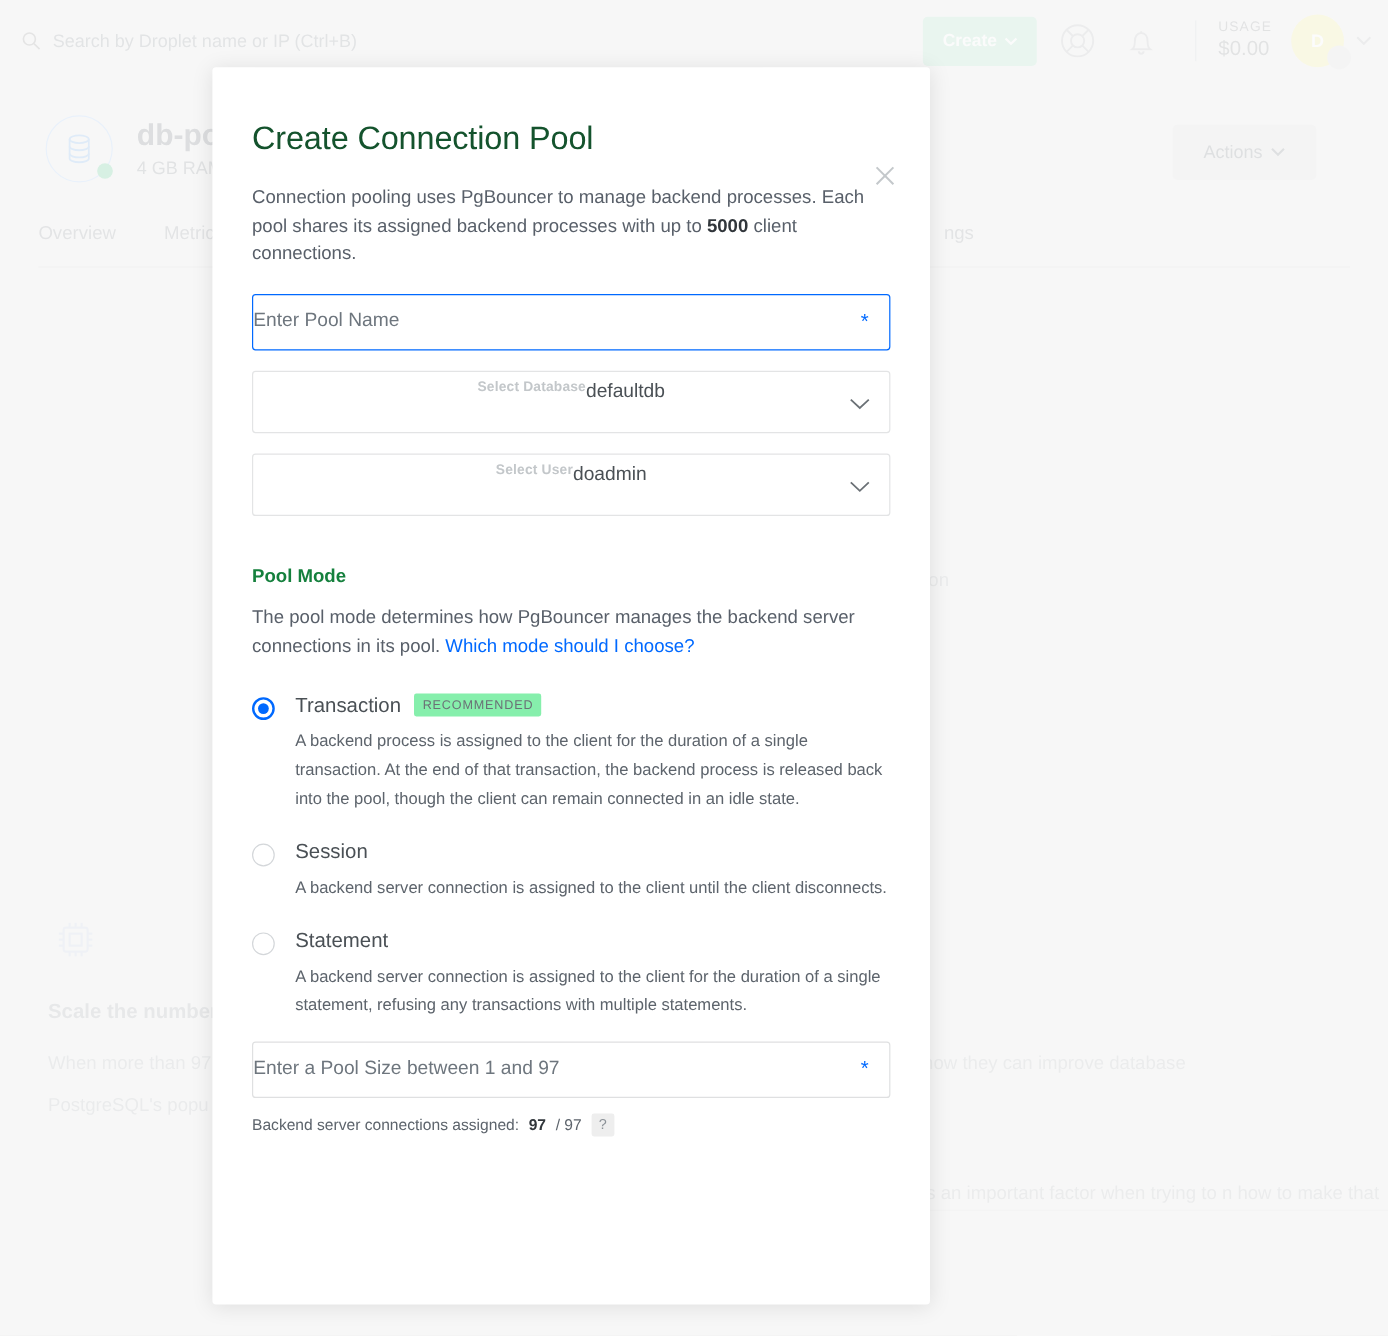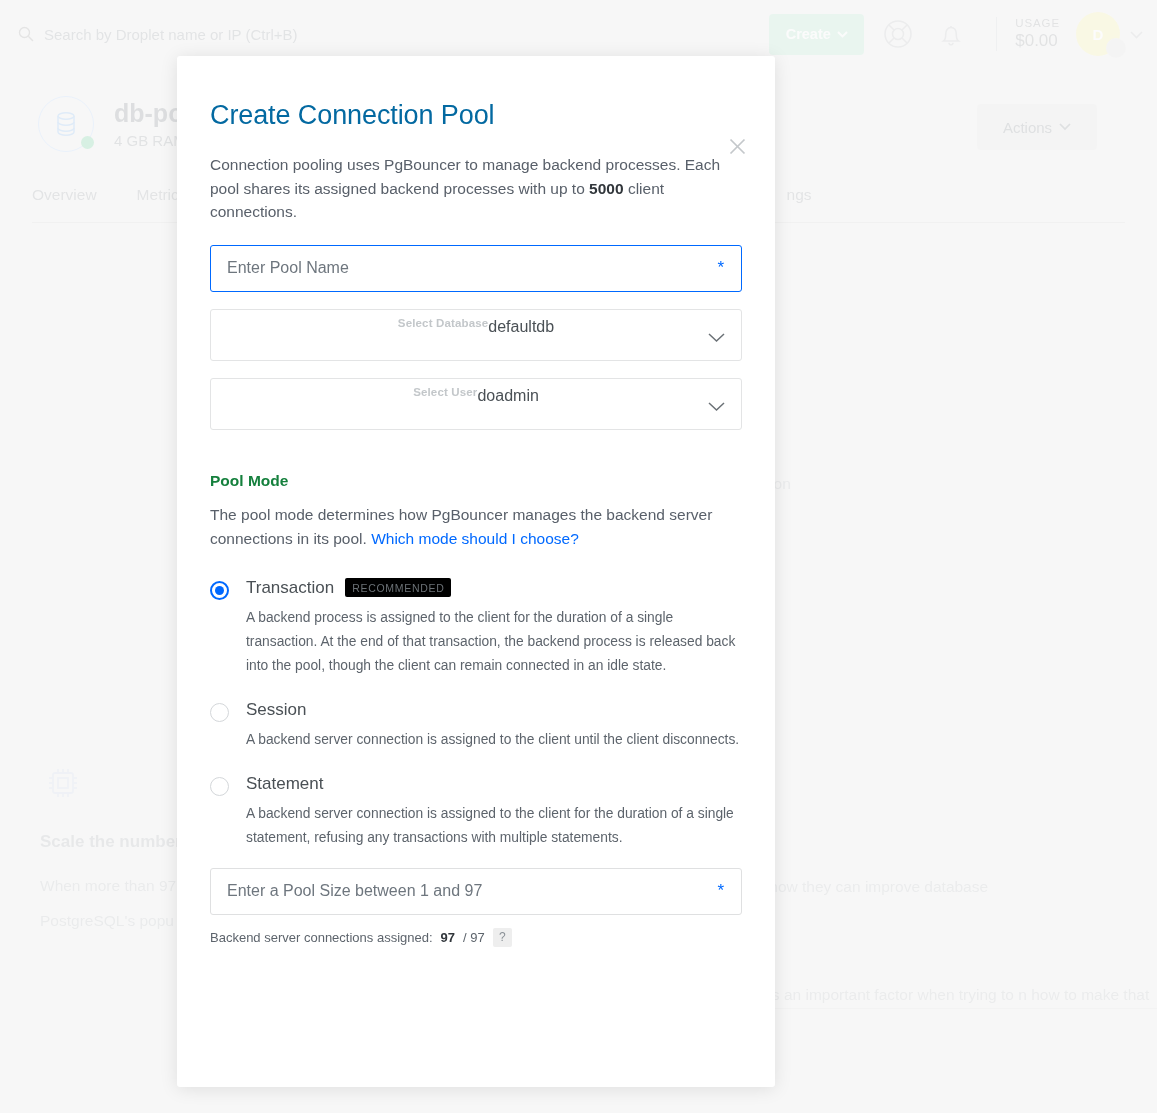--- a/index.html
+++ b/index.html
@@ -124,36 +124,36 @@
     padding: 0 33px;
     overflow: hidden;
   }
   #close-button {
     position: absolute; right: 24px; top: 76px;
     width: 28px; height: 28px;
     display: flex; align-items: center; justify-content: center;
     cursor: pointer;
   }
   #modal-title {
-    font-size: 27px; color: #0369a1;
+    font-size: 27px; color: #14532d;
     margin-top: 44px; letter-spacing: -0.1px;
   }
   #modal-desc {
     margin-top: 22px; font-size: 15.5px; line-height: 23.5px;
     color: #59606a; width: 525px;
   }
   #modal-desc b { color: #31363b; }
 
   .field {
     margin-top: 21px;
     height: 47px;
     border: 1px solid #dfe0e1;
     border-radius: 3px;
     display: flex; align-items: center;
-    padding: 0 16px;
+    padding: 0 0;
     position: relative;
     background: #fff;
   }
   .field.focused { border: 1.5px solid #0069ff; }
   .field .ph { font-size: 16px; color: #6e767e; }
   .req-star { position: absolute; right: 17px; color: #0069ff; font-size: 17px; }
 
   .select-field {
     margin-top: 17px; height: 52px;
     border: 1px solid #e3e4e5; border-radius: 3px;
@@ -182,21 +182,21 @@
     display: flex; align-items: center; justify-content: center;
   }
   .radio.checked { border: 2px solid #0069ff; }
   .radio.checked::after {
     content: ""; width: 9px; height: 9px; border-radius: 50%; background: #0069ff;
   }
   .radio-body { margin-left: 17px; }
   .radio-head { display: flex; align-items: center; gap: 11px; }
   .radio-label { font-size: 17px; color: #4a5055; }
   .badge {
-    background: #000000; color: #6b7176;
+    background: #86efac; color: #6b7176;
     font-size: 10.5px; letter-spacing: .7px;
     padding: 4px 7px 3px 7px; border-radius: 2px;
   }
   .radio-desc {
     margin-top: 8px; font-size: 13.8px; line-height: 24px; color: #5d646c;
     width: 500px;
   }
 
   #available-line {
     margin-top: 13px; font-size: 13px; color: #5d646c;

